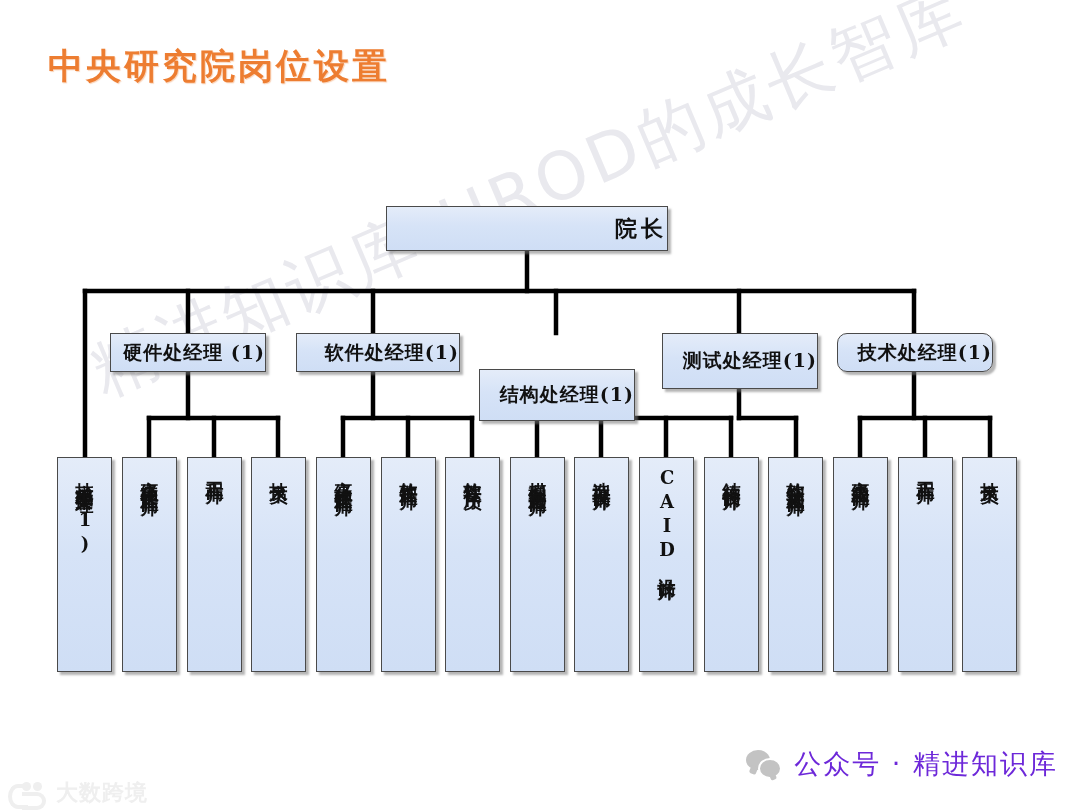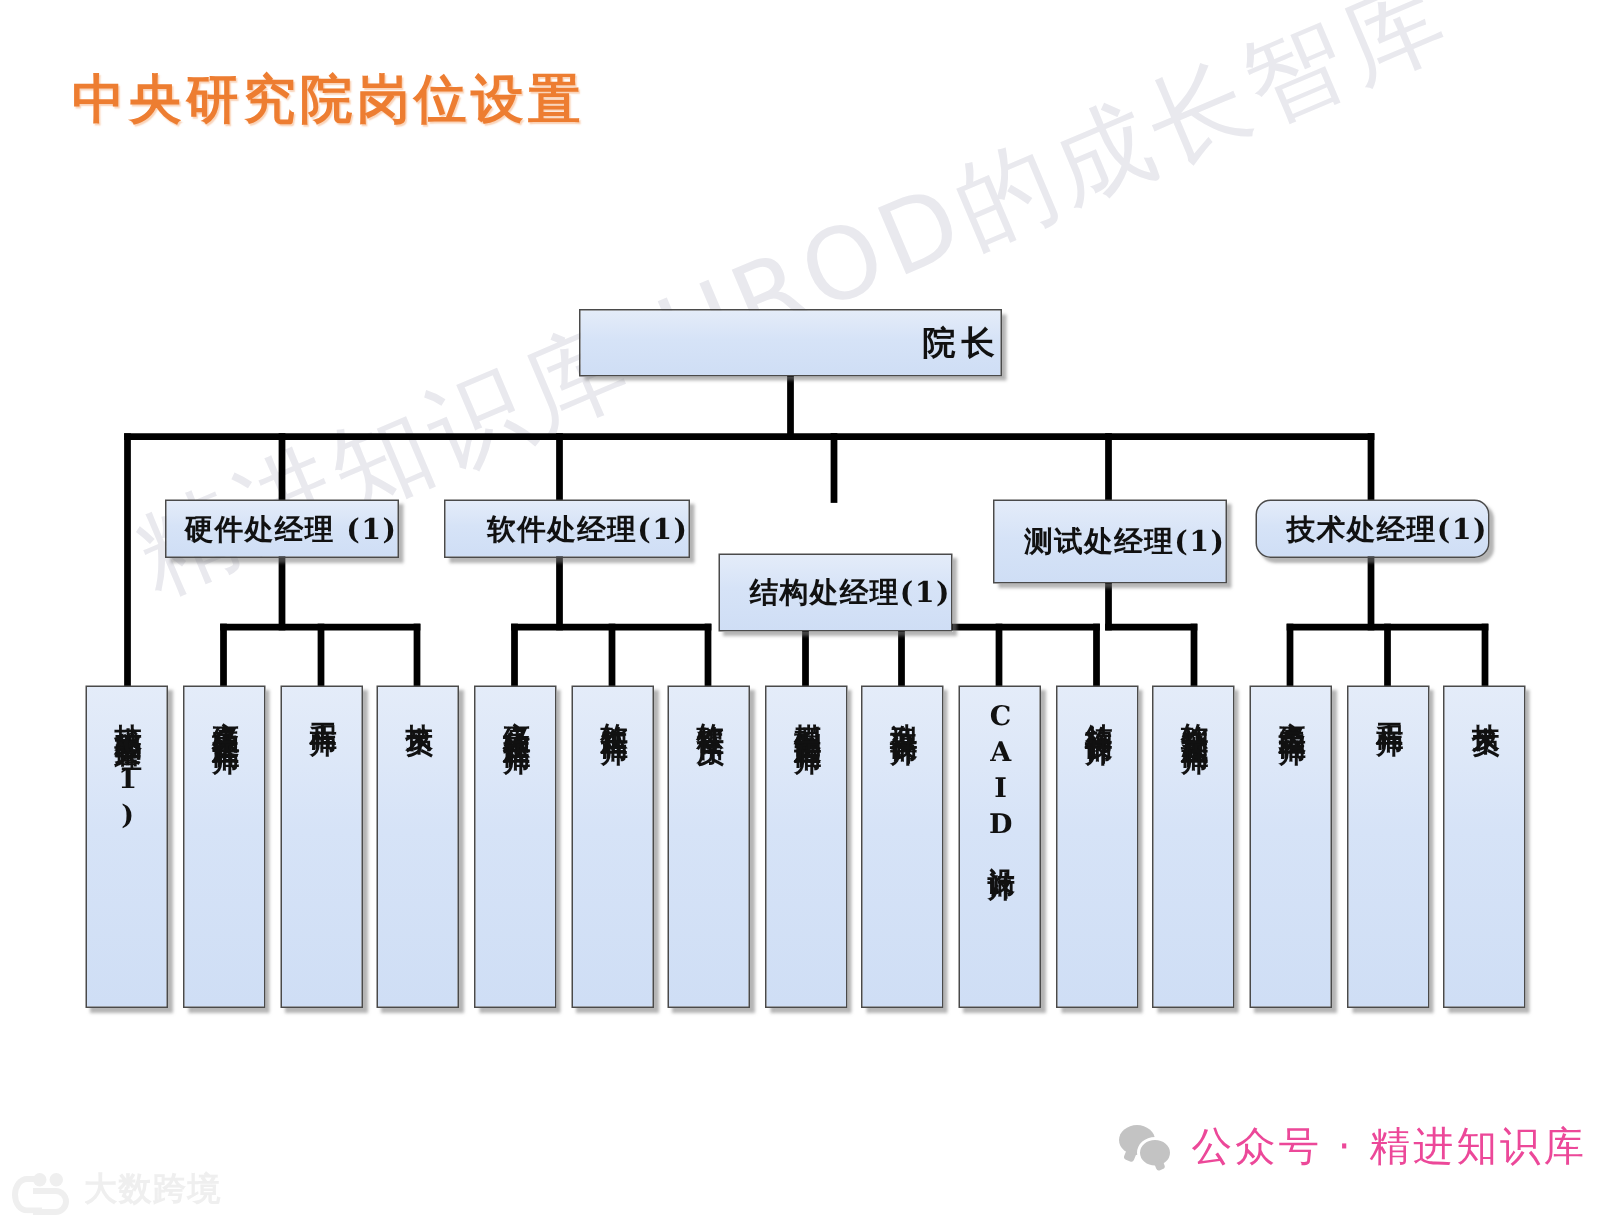--- a/index.html
+++ b/index.html
@@ -25,21 +25,21 @@
     color:#e9e9ee;
     letter-spacing:4px;
     white-space:nowrap;
     pointer-events:none;
     z-index:1;
   }
   .wm-footer{
     position:absolute;
     right:22px; bottom:28px;
     display:flex;align-items:center;gap:12px;
-    color:#ec4899;
+    color:#6d28d9;
     font-size:27px;
     letter-spacing:2px;
     z-index:6;
   }
   .wm-footer .wx{
     width:36px;height:30px;position:relative;display:inline-block;
   }
   .wm-footer .wx .b1{
     position:absolute;left:0;top:1px;width:24px;height:20px;border-radius:50%;
     background:#c3c3c3;

